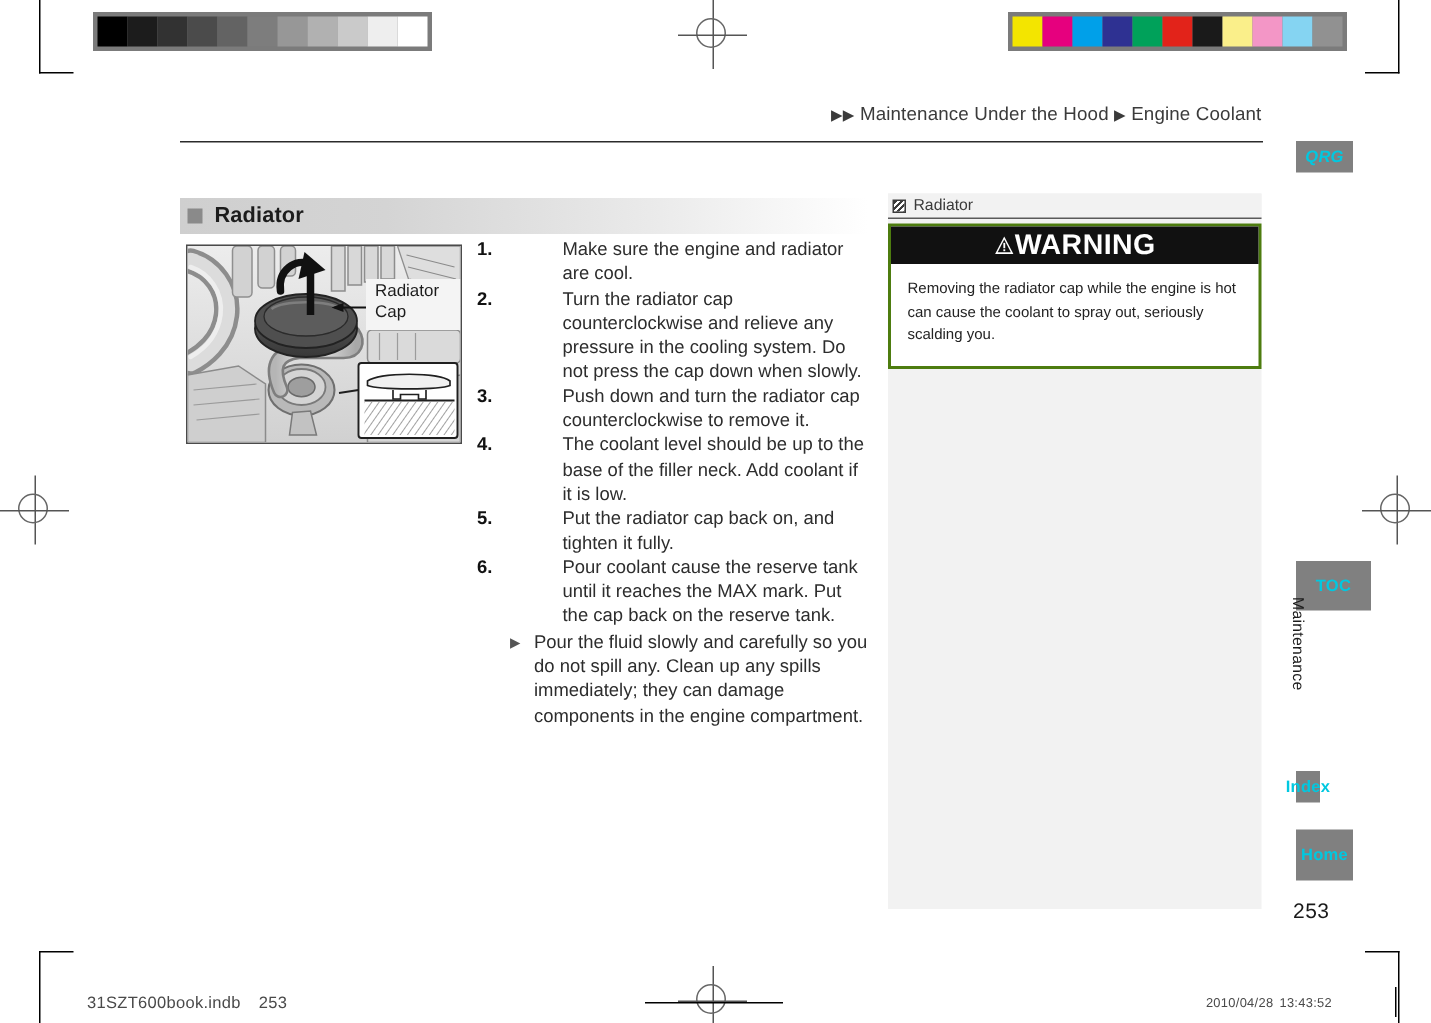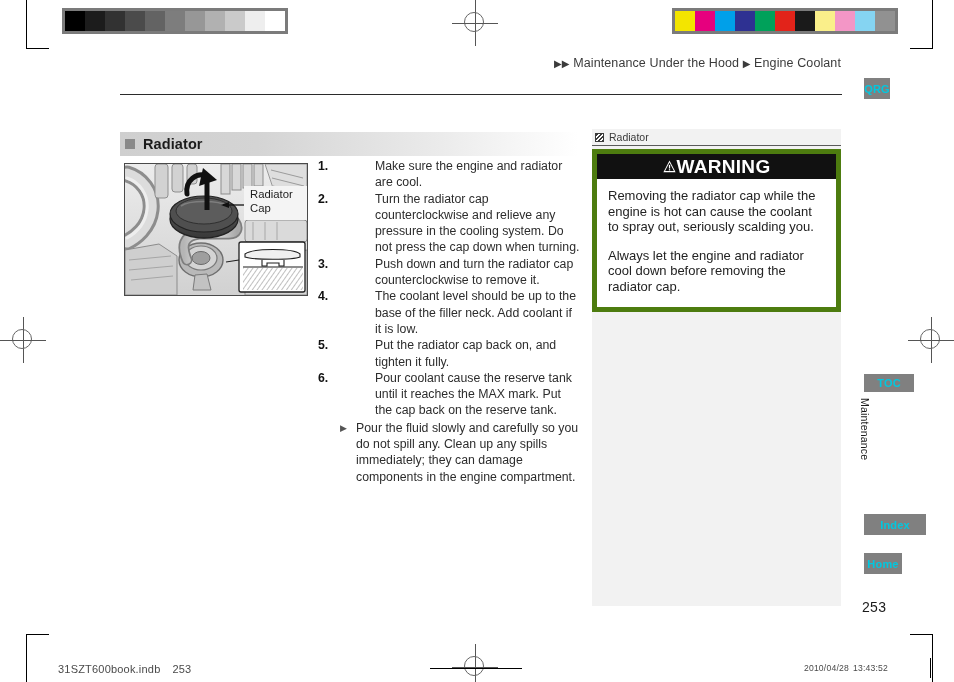--- a/index.html
+++ b/index.html
@@ -63,21 +63,21 @@
   .calbar span { display: block; }
   .gray-bar  { left: 62px;  top: 8px;  height: 26px; }
   .gray-bar span  { width: 20px; height: 20px; }
   .color-bar { left: 672px; top: 8px;  height: 26px; }
   .color-bar span { width: 20px; height: 20px; }
 
   
   .breadcrumb {
     position: absolute;
     right: 113px;
-    top: 56px;
+    top: 69px;
     font-size: 12.5px;
     color: #3b3b3b;
     letter-spacing: .1px;
     white-space: nowrap;
   }
   .breadcrumb .arrow { font-size: 10px; color: #3b3b3b; }
   .header-rule {
     position: absolute;
     left: 120px;
     top: 94px;
@@ -194,21 +194,21 @@
   .side-head .lbl {
     font-size: 10.5px;
     color: #3a3a3a;
   }
 
   .warning-box {
     position: absolute;
     left: 592px;
     top: 149px;
     width: 249px;
-    border: 5px solid #4d7c0f;
+    border: 2px solid #4d7c0f;
     box-sizing: border-box;
     background: #ffffff;
   }
   .warning-bar {
     background: #111111;
     color: #ffffff;
     text-align: center;
     height: 25px;
     display: flex;
     align-items: center;
@@ -222,43 +222,43 @@
   }
   .warning-bar .wtri svg { display:block; }
   .warning-bar .wtext {
     font-size: 19px;
     font-weight: bold;
     letter-spacing: .3px;
     line-height: 19px;
   }
   .warning-body {
     padding: 9px 10px 12px 11px;
-    font-size: 13px;
+    font-size: 10px;
     line-height: 15.6px;
     color: #232323;
   }
   .warning-body p { margin: 0; }
   .warning-body p + p { margin-top: 13px; }
 
   
   .navtab {
     position: absolute;
     background: #808080;
     color: #00c8e0;
     font-size: 11px;
     font-weight: bold;
     display: flex;
     align-items: center;
     justify-content: center;
     letter-spacing: .2px;
   }
-  .tab-qrg   { left: 864px; top: 78px;  width: 26px; height: 21px; }
-  .tab-toc   { left: 864px; top: 374px; width: 50px; height: 18px; }
-  .tab-index { left: 864px; top: 514px; width: 62px; height: 21px; }
-  .tab-home  { left: 864px; top: 553px; width: 38px; height: 21px; }
+  .tab-qrg   { left: 864px; top: 94px;  width: 38px; height: 21px; font-style: italic; }
+  .tab-toc   { left: 864px; top: 374px; width: 50px; height: 33px; }
+  .tab-index { left: 864px; top: 514px; width: 16px; height: 21px; }
+  .tab-home  { left: 864px; top: 553px; width: 38px; height: 34px; }
 
   .vert-label {
     position: absolute;
     left: 855px;
     top: 398px;
     width: 16px;
     height: 110px;
     font-size: 10.5px;
     color: #1c1c1c;
     writing-mode: vertical-rl;
@@ -476,21 +476,21 @@
   </div>
 </div>
 
 <div class="steps" id="steps-list">
     <div class="step">
       <div class="num">1.</div>
       <div class="txt">Make sure the engine and radiator are cool.</div>
     </div>
     <div class="step">
       <div class="num">2.</div>
-      <div class="txt">Turn the radiator cap counterclockwise and relieve any pressure in the cooling system. Do not press the cap down when turning.</div>
+      <div class="txt">Turn the radiator cap counterclockwise and relieve any pressure in the cooling system. Do not press the cap down when slowly.</div>
     </div>
     <div class="step">
       <div class="num">3.</div>
       <div class="txt">Push down and turn the radiator cap counterclockwise to remove it.</div>
     </div>
     <div class="step">
       <div class="num">4.</div>
       <div class="txt">The coolant level should be up to the base of the filler neck. Add coolant if it is low.</div>
     </div>
     <div class="step">
@@ -521,21 +521,20 @@
         <path d="M6.5 0.6 L12.6 12.3 L0.4 12.3 Z" fill="#ffffff"></path>
         <path d="M6.5 2.6 L10.9 11.1 L2.1 11.1 Z" fill="#111111"></path>
         <rect x="5.9" y="4.9" width="1.25" height="3.6" fill="#ffffff"></rect>
         <rect x="5.9" y="9.2" width="1.25" height="1.25" fill="#ffffff"></rect>
       </svg>
     </span>
     <span class="wtext">WARNING</span>
   </div>
   <div class="warning-body" id="warning-body">
       <p>Removing the radiator cap while the engine is hot can cause the coolant to spray out, seriously scalding you.</p>
-      <p>Always let the engine and radiator cool down before removing the radiator cap.</p>
     </div>
 </div>
 
 <div class="navtab tab-qrg">QRG</div>
 <div class="navtab tab-toc">TOC</div>
 <div class="navtab tab-index">Index</div>
 <div class="navtab tab-home">Home</div>
 
 <div class="vert-label">Maintenance</div>
 <div class="page-num">253</div>

